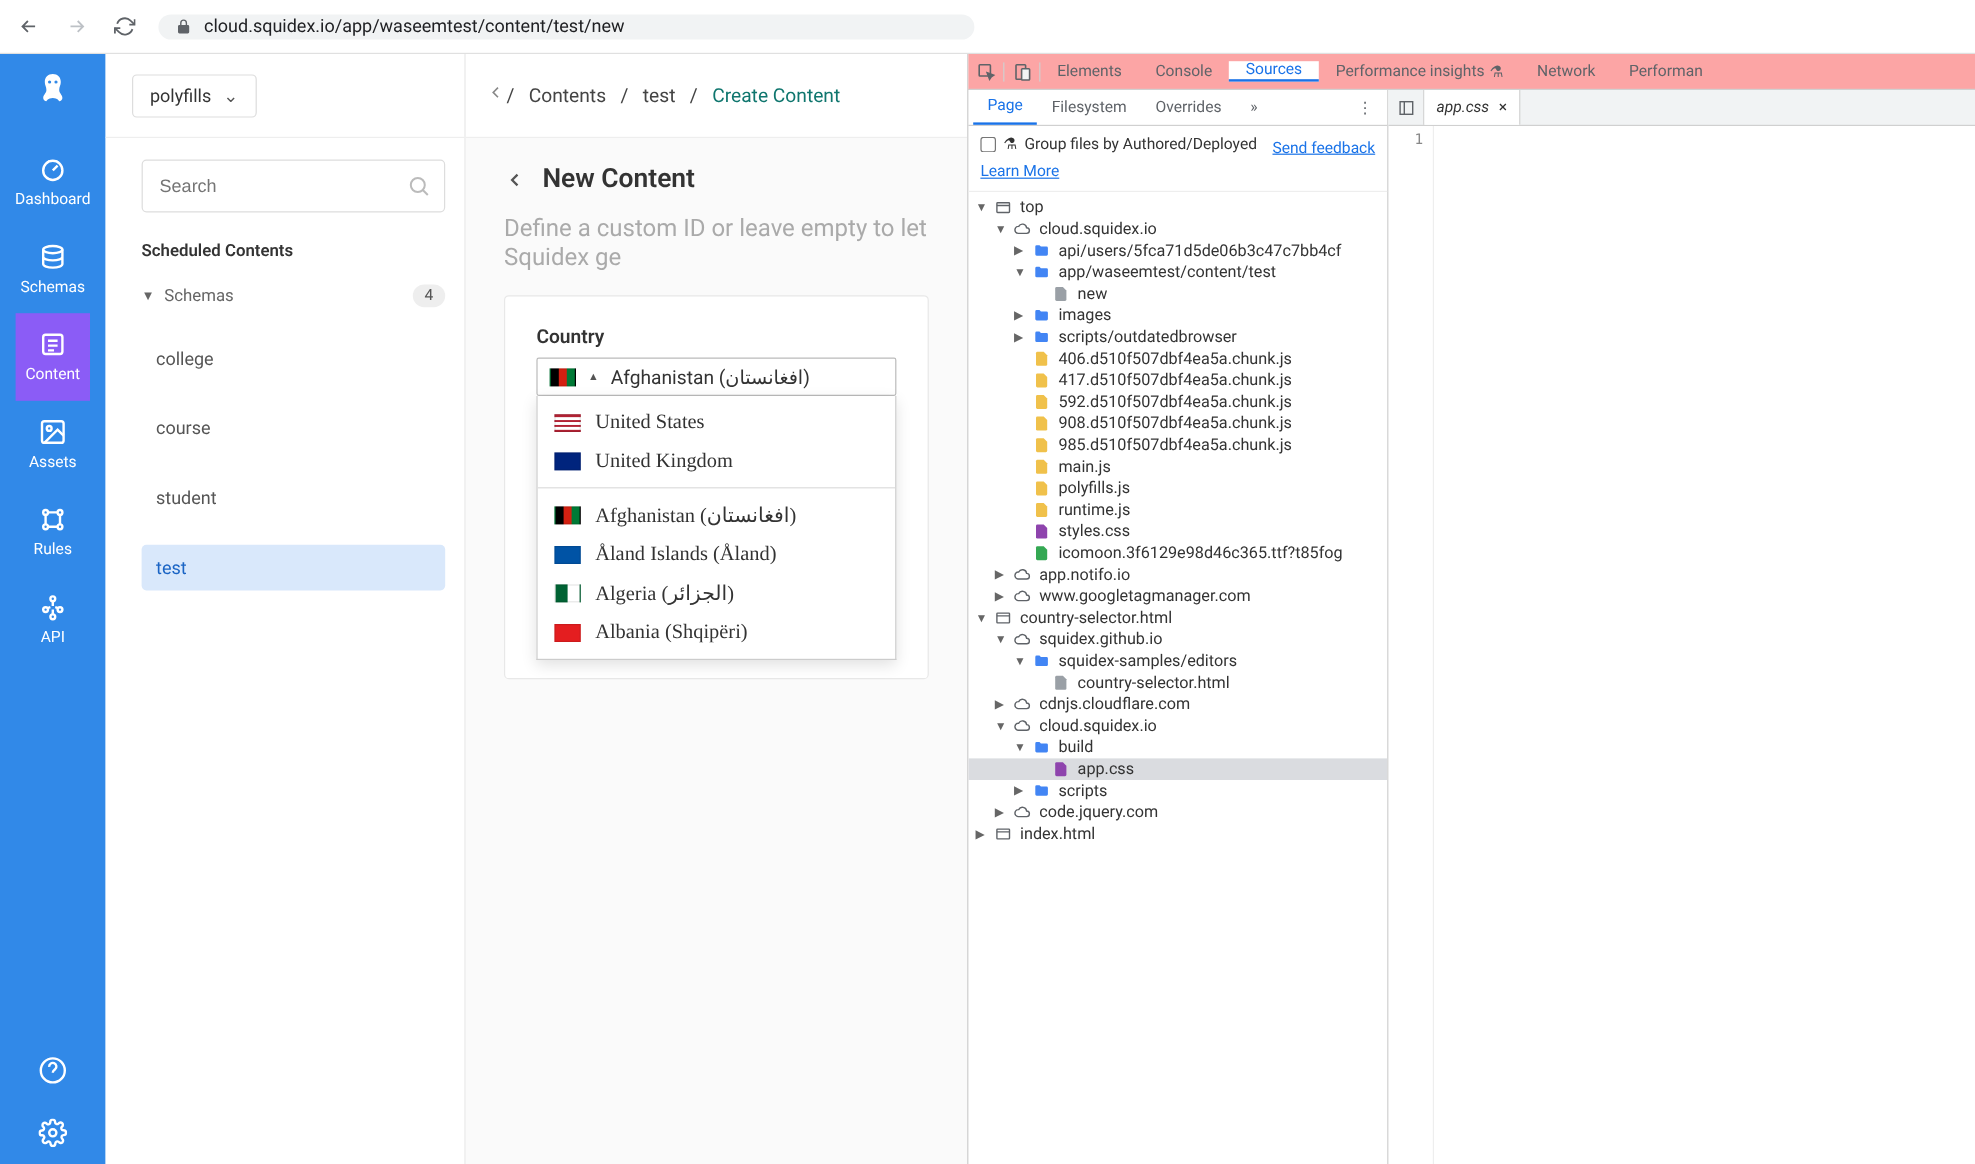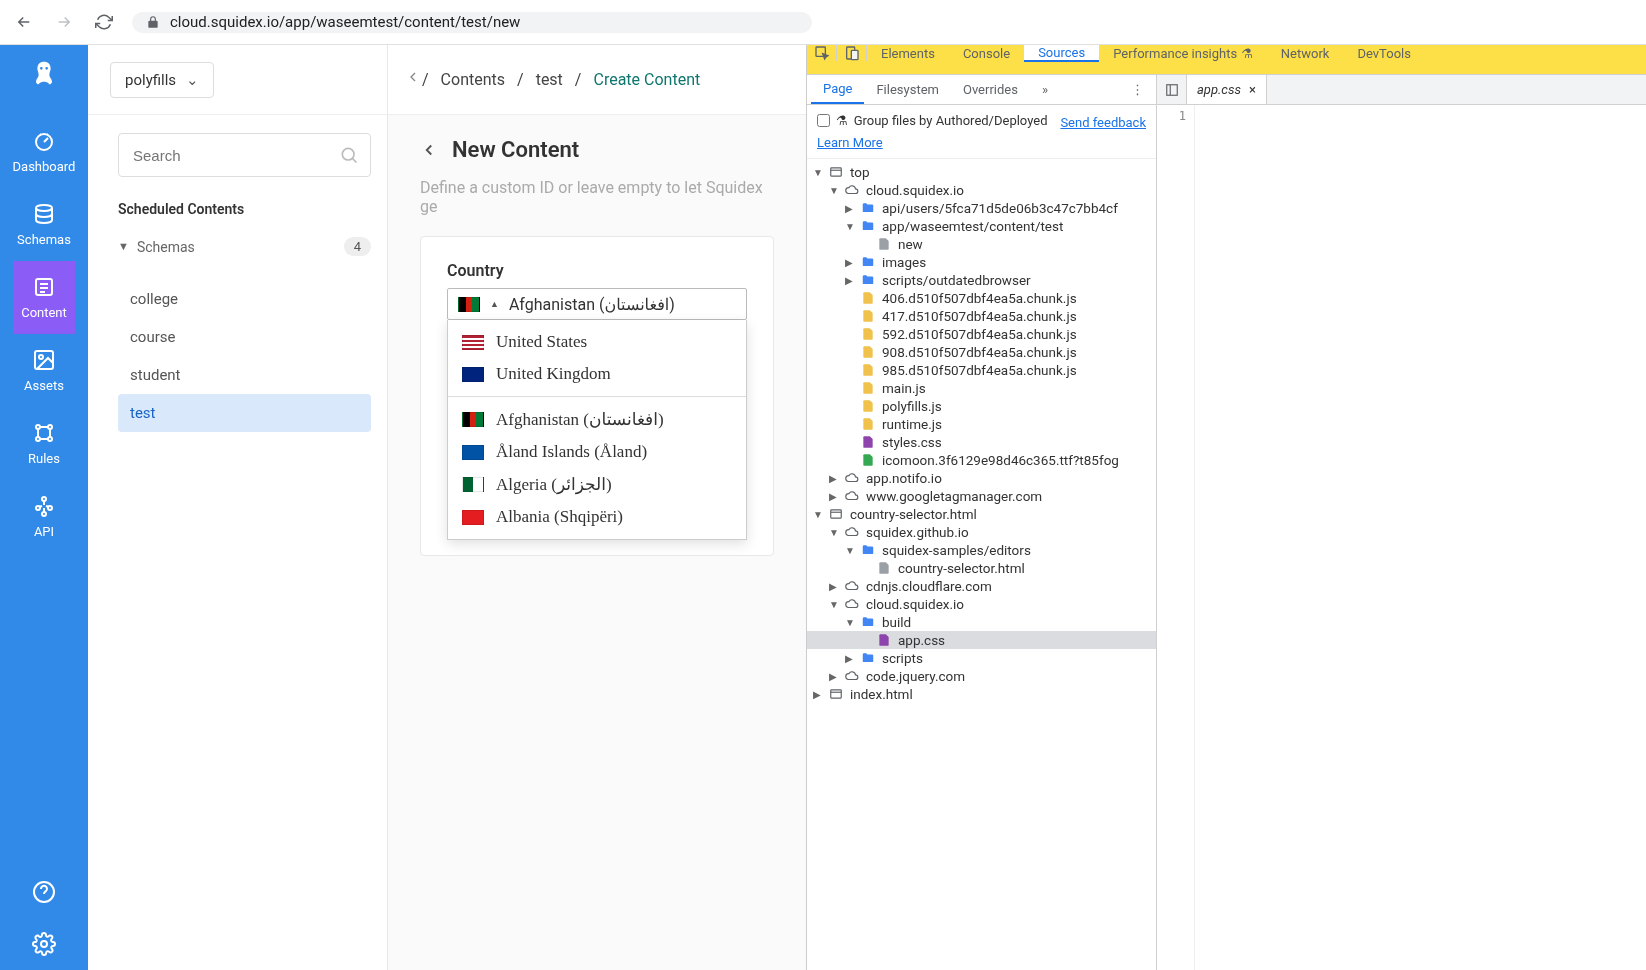--- a/index.html
+++ b/index.html
@@ -30,50 +30,50 @@
 .top-bar { height: 70px; display: flex; align-items: center; padding: 0 22px; border-bottom: 1px solid #eee; gap: 14px; }
 .app-drop { display: flex; align-items: center; gap: 10px; padding: 8px 14px; border: 1px solid #ddd; border-radius: 4px; font-size: 15px; cursor: pointer; }
 .chev { color: #555; }
 .side-body { padding: 18px 16px; display: flex; flex-direction: column; gap: 14px; margin-left: 14px; }
 .search-box { position: relative; }
 .search-box input { width: 100%; height: 44px; border: 1px solid #ddd; border-radius: 4px; padding: 0 42px 0 14px; font-size: 15px; color: #666; }
 .search-box .sicon { position: absolute; right: 12px; top: 50%; transform: translateY(-50%); color: #bbb; }
 .side-h { font-weight: 600; color: #333; margin-top: 10px; }
 .row-schemas { display: flex; align-items: center; justify-content: space-between; color: #666; padding: 6px 0; }
 .badge { background: #eee; border-radius: 12px; padding: 2px 10px; font-size: 13px; color: #555; }
-.schema-list { display: flex; flex-direction: column; gap: 0; margin-top: 4px; }
+.schema-list { display: flex; flex-direction: column; gap: 20px; margin-top: 4px; }
 .schema-item { padding: 10px 12px; border-radius: 4px; color: #555; cursor: pointer; font-size: 15px; }
 .schema-item.active { background: #d9e8fb; color: #1a64c4; }
 .collapse-btn { position: absolute; top: 24px; right: -34px; color: #888; cursor: pointer; }
 
 
 .content-area { flex: 1; display: flex; flex-direction: column; background: #fafafa; min-width: 0; }
 .crumbs { height: 70px; display: flex; align-items: center; padding: 0 22px; gap: 12px; border-bottom: 1px solid #eee; background: #fff; font-size: 16px; color: #444; }
 .crumb-link { color: #444; cursor: pointer; }
 .crumb-current { color: #0f766e; }
 .content-h { display: flex; align-items: center; gap: 14px; padding: 22px 32px 10px; }
 .content-h h1 { font-size: 22px; font-weight: 600; }
-.hint { padding: 6px 32px 14px; color: #aaa; font-size: 16px; }
+.hint { padding: 6px 32px 14px; color: #aaa; font-size: 20px; }
 .card { margin: 6px 32px; background: #fff; border: 1px solid #e8e8e8; border-radius: 4px; padding: 24px 26px 90px; position: relative; min-height: 320px;}
 .field-label { font-weight: 600; font-size: 16px; margin-bottom: 8px; }
 
 
 .cs-wrap { position: relative; }
 .cs-sel { display: flex; align-items: center; gap: 10px; border: 1px solid #bbb; border-radius: 2px; height: 32px; padding: 0 10px; font-size: 16px; cursor: pointer; }
 .flag { width: 22px; height: 15px; display: inline-block; border: 1px solid rgba(0,0,0,0.1); }
 .tri { font-size: 9px; color: #555; }
 .cs-drop { position: absolute; left: 0; right: 0; top: 32px; background: #fff; border: 1px solid #ccc; border-top: none; box-shadow: 0 4px 12px rgba(0,0,0,0.12); }
 .cs-group { padding: 6px 0; }
 .cs-group.sep { border-top: 1px solid #ddd; }
 .cs-opt { display: flex; align-items: center; gap: 12px; padding: 6px 14px; font-size: 17px; cursor: pointer; font-family: Georgia, serif; }
 
 
 .devtools { width: 840px; border-left: 1px solid #ccc; display: flex; flex-direction: column; background: #fff; font-size: 13px; color: #333; }
 .dt-title { height: 26px; display: flex; align-items: center; gap: 8px; padding: 0 10px; border-bottom: 1px solid #d0d0d0; background: #f1f3f4; color: #5f6368; font-size: 12.5px; }
-.dt-tabs { height: 30px; display: flex; align-items: flex-start; border-bottom: 1px solid #d0d0d0; background: #fde047; font-size: 13px; color: #5f6368; }
+.dt-tabs { height: 30px; display: flex; align-items: center; border-bottom: 1px solid #d0d0d0; background: #fca5a5; font-size: 13px; color: #5f6368; }
 .dt-tab { padding: 0 14px; display: flex; align-items: center; cursor: pointer; gap:4px;}
 .dt-tab.active { color: #1a73e8; border-bottom: 2px solid #1a73e8; background: #fff; }
 .dt-toolbtn { width: 30px; display:flex; align-items:center; justify-content:center; border-right:1px solid #d0d0d0; }
 
 .dt-body { display: flex; flex: 1; min-height: 0; }
 .dt-left { width: 350px; border-right: 1px solid #d0d0d0; display: flex; flex-direction: column; }
 .dt-subtabs { height: 30px; display: flex; align-items: stretch; border-bottom: 1px solid #d0d0d0; font-size: 13px; color: #5f6368; padding-left:4px;}
 .dt-subtab { padding: 0 12px; display: flex; align-items: center; cursor: pointer; }
 .dt-subtab.active { color: #1a73e8; border-bottom: 2px solid #1a73e8; }
 .dt-opts { padding: 6px 10px; border-bottom: 1px solid #eee; font-size: 13px; line-height: 1.5; }
@@ -327,21 +327,21 @@
               <span>Sources</span>
             </div>
             <div class="dt-tab">
               <span>Performance insights</span> 
               <span>⚗</span>
             </div>
             <div class="dt-tab">
               <span>Network</span>
             </div>
             <div class="dt-tab">
-              <span>DevTools</span>
+              <span>Performan</span>
             </div>
           </div>
       </div>
       <div class="dt-body">
         <div class="dt-left">
           <div class="dt-subtabs">
             <div id="dt-subtabs-c" style="display:flex;">
                 <div class="dt-subtab active">Page</div>
                 <div class="dt-subtab">Filesystem</div>
                 <div class="dt-subtab">Overrides</div>

